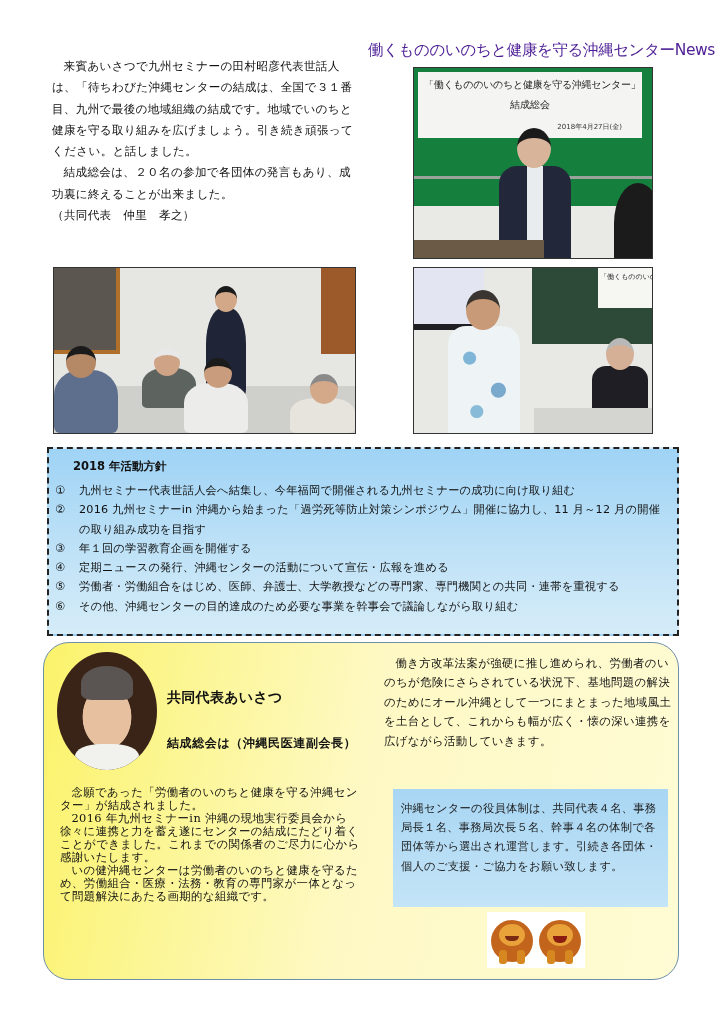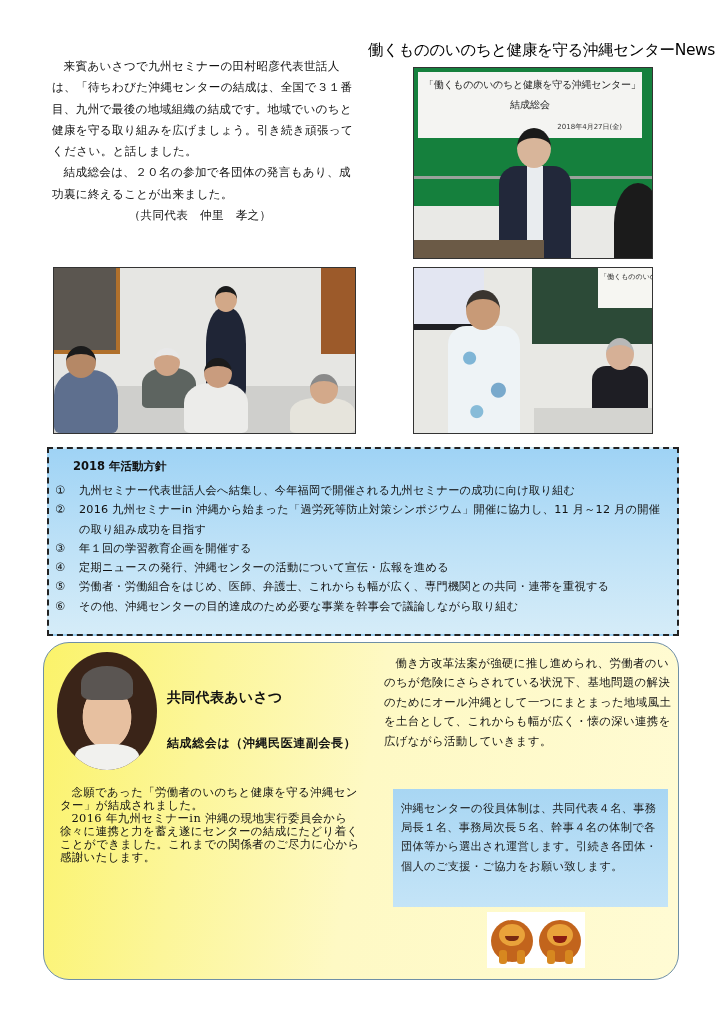--- a/index.html
+++ b/index.html
@@ -2,28 +2,28 @@
 <html><head>
 <meta charset="utf-8">
 <style>
   html, body { margin: 0; padding: 0; }
   body {
     width: 724px; height: 1024px; background: #ffffff; position: relative; overflow: hidden;
     font-family: "DejaVu Sans", sans-serif; color: #111;
   }
   .abs { position: absolute; }
   .news-title {
-    left: 368px; top: 40px; font-size: 15.5px; color: #000000; letter-spacing: -0.4px; white-space: nowrap;
+    left: 368px; top: 40px; font-size: 15.5px; color: #4c1d95; letter-spacing: -0.4px; white-space: nowrap;
   }
   .intro {
     left: 52px; top: 56px; width: 310px; font-size: 11.6px; line-height: 21.3px; letter-spacing: 0.3px;
   }
   .intro p { margin: 0; }
   .intro .indent { text-indent: 1em; }
-  .intro .sign { text-align: center; padding-right: 14px; }
+  .intro .sign { text-align: left; padding-right: 14px; }
 
   .photo { border: 1px solid #333; overflow: hidden; }
   
   .ph1 { left: 413px; top: 67px; width: 238px; height: 190px; background: #15803d; }
   .ph1 .banner { position:absolute; left:4px; top:4px; width:224px; height:66px; background:#f4f4f2; }
   .ph1 .banner-l1 { position:absolute; left:6px; top:6px; font-size:10px; color:#222; white-space:nowrap; letter-spacing:-0.3px; }
   .ph1 .banner-l2 { position:absolute; left:0; width:100%; top:26px; text-align:center; font-size:10px; font-weight:normal; color:#222; }
   .ph1 .banner-l3 { position:absolute; right:20px; top:50px; font-size:7px; color:#333; }
   .ph1 .board-line { position:absolute; left:0; top:108px; width:100%; height:3px; background:#9aa29c; }
   .ph1 .wall { position:absolute; left:0; top:138px; width:100%; height:52px; background:#e9e9e6; }
@@ -172,21 +172,21 @@
     <li>
         <span class="num">③</span>
         <span class="txt">年１回の学習教育企画を開催する</span>
       </li>
     <li>
         <span class="num">④</span>
         <span class="txt">定期ニュースの発行、沖縄センターの活動について宣伝・広報を進める</span>
       </li>
     <li>
         <span class="num">⑤</span>
-        <span class="txt">労働者・労働組合をはじめ、医師、弁護士、これからも幅が広く、専門機関との共同・連帯を重視する</span>
+        <span class="txt">労働者・労働組合をはじめ、医師、弁護士、大学教授などの専門家、専門機関との共同・連帯を重視する</span>
       </li>
     <li>
         <span class="num">⑥</span>
         <span class="txt">その他、沖縄センターの目的達成のため必要な事業を幹事会で議論しながら取り組む</span>
       </li>
   </ol>
 </div>
 
 <div class="abs greet"></div>
 
@@ -194,20 +194,21 @@
   <div class="hair"></div>
   <div class="shirt"></div>
 </div>
 
 <div class="abs greet-title">共同代表あいさつ</div>
 <div class="abs greet-name">結成総会は（沖縄民医連副会長）</div>
 
 <div class="abs greet-body">
   <p>念願であった「労働者のいのちと健康を守る沖縄センター」が結成されました。</p>
   <p>2016 年九州セミナーin 沖縄の現地実行委員会から徐々に連携と力を蓄え遂にセンターの結成にたどり着くことができました。これまでの関係者のご尽力に心から感謝いたします。</p>
+  <p>いの健沖縄センターは労働者のいのちと健康を守るため、労働組合・医療・法務・教育の専門家が一体となって問題解決にあたる画期的な組織です。</p>
 </div>
 
 <div class="abs greet-right">
   <p>働き方改革法案が強硬に推し進められ、労働者のいのちが危険にさらされている状況下、基地問題の解決のためにオール沖縄として一つにまとまった地域風土を土台として、これからも幅が広く・懐の深い連携を広げながら活動していきます。</p>
 </div>
 
 <div class="abs officer">沖縄センターの役員体制は、共同代表４名、事務局長１名、事務局次長５名、幹事４名の体制で各団体等から選出され運営します。引続き各団体・個人のご支援・ご協力をお願い致します。</div>
 
 <div class="abs shisa">
   <div class="s" style="left:4px;">

